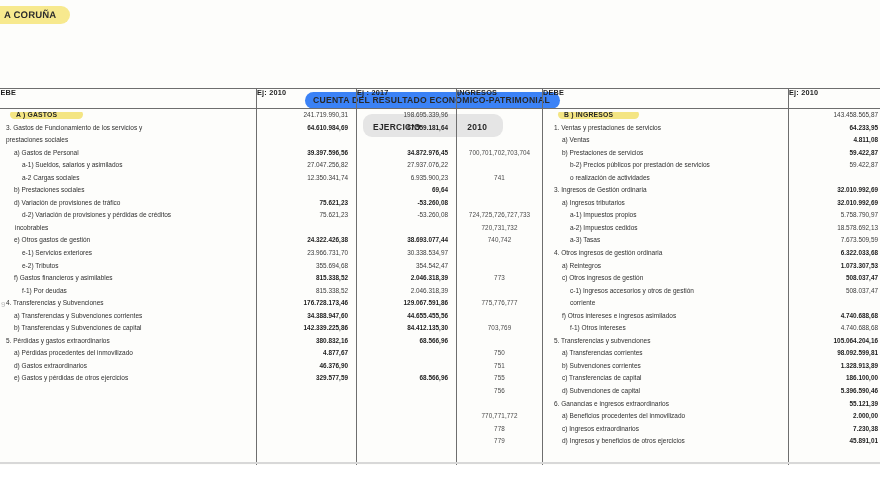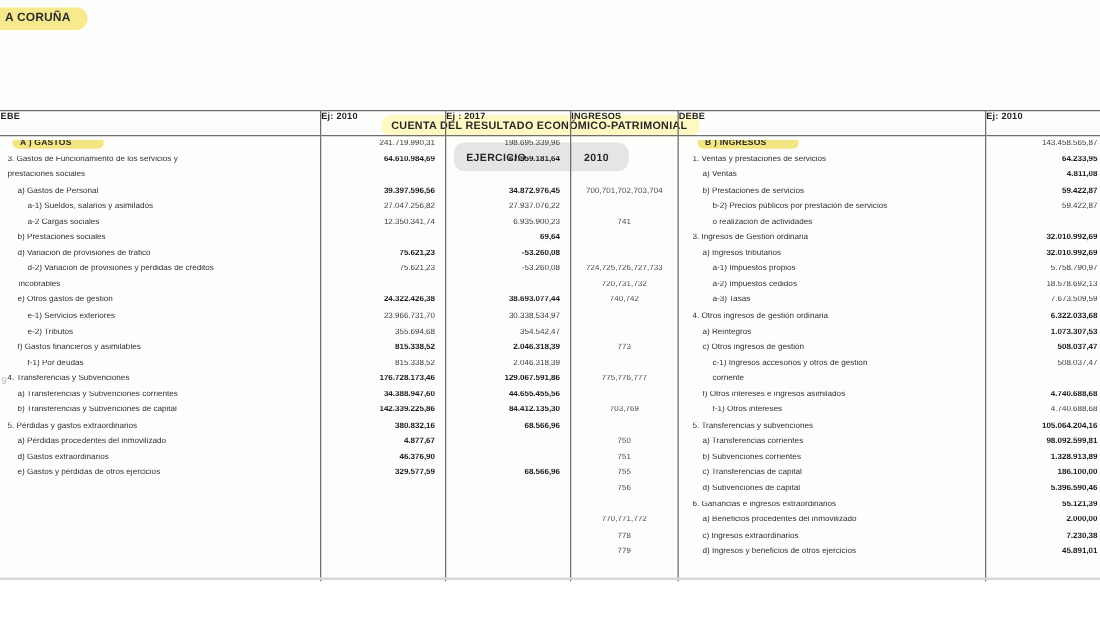--- a/index.html
+++ b/index.html
@@ -25,21 +25,21 @@
     padding:3px 14px 4px 18px;
     border-radius:10px;
     transform:skewX(-1deg);
   }
   .title-block{
     position:absolute;left:305px;top:50px;width:420px;
   }
   .doc-title{
     display:inline-block;
     font-size:8.6px;font-weight:bold;letter-spacing:.25px;
-    background:#fef9c3;
+    background:#3b82f6;
     padding:3px 10px 4px 8px;
     border-radius:9px;
     color:#282828;
     white-space:nowrap;
     margin-top:42px;
   }
   .ejercicio-row{
     margin-top:5px;margin-left:58px;
     display:inline-block;
     background:#e5e5e5;

